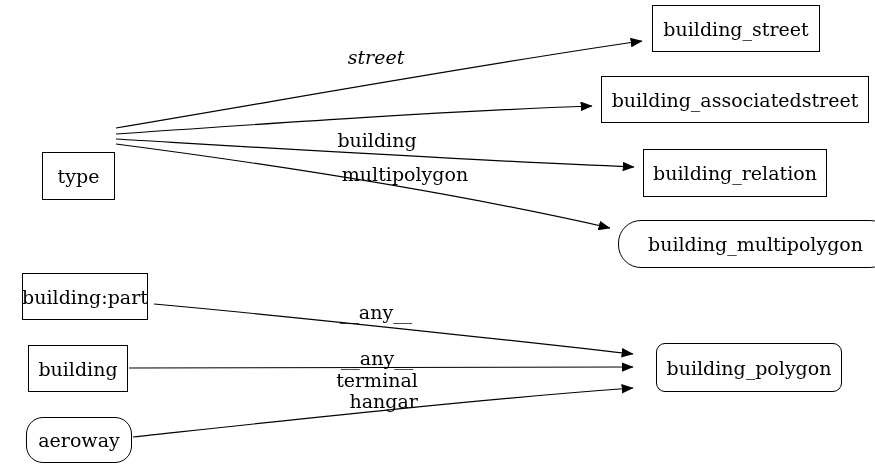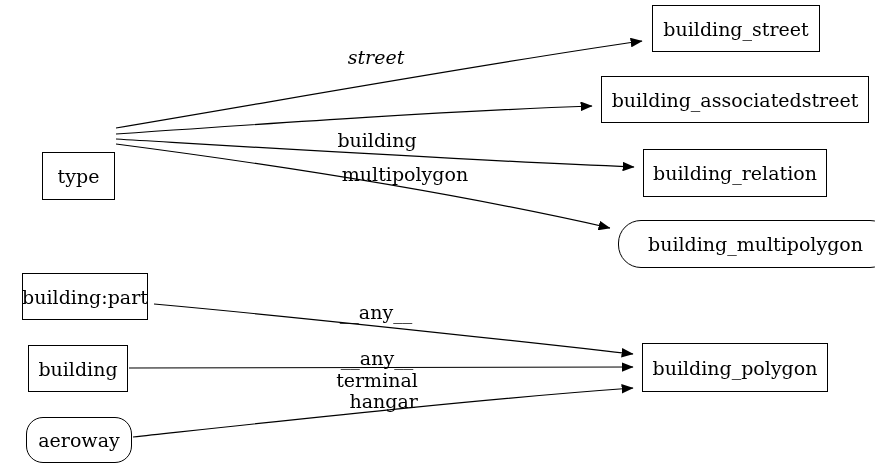--- a/index.html
+++ b/index.html
@@ -86,21 +86,21 @@
   </div>
 
   <div class="node" style="left:28px;  top:345px; width:100px; height:47px;">
     <span>building</span>
   </div>
 
   <div class="node" style="left:26px;  top:417px; width:106px; height:46px;border-radius:17px;">
     <span>aeroway</span>
   </div>
 
-  <div class="node" style="left:642px; top:343px; width:186px; height:49px;">
+  <div class="node" style="left:656px; top:343px; width:186px; height:49px;border-radius:9px;">
     <span>building_polygon</span>
   </div>
 
   <div class="edge-label" style="left:376px; top:57px;font-style:italic;">street</div>
 
 
   <div class="edge-label" style="left:377px; top:140px;">building</div>
 
   <div class="edge-label" style="left:377px; top:174px;margin-left:28px;">multipolygon</div>
 

